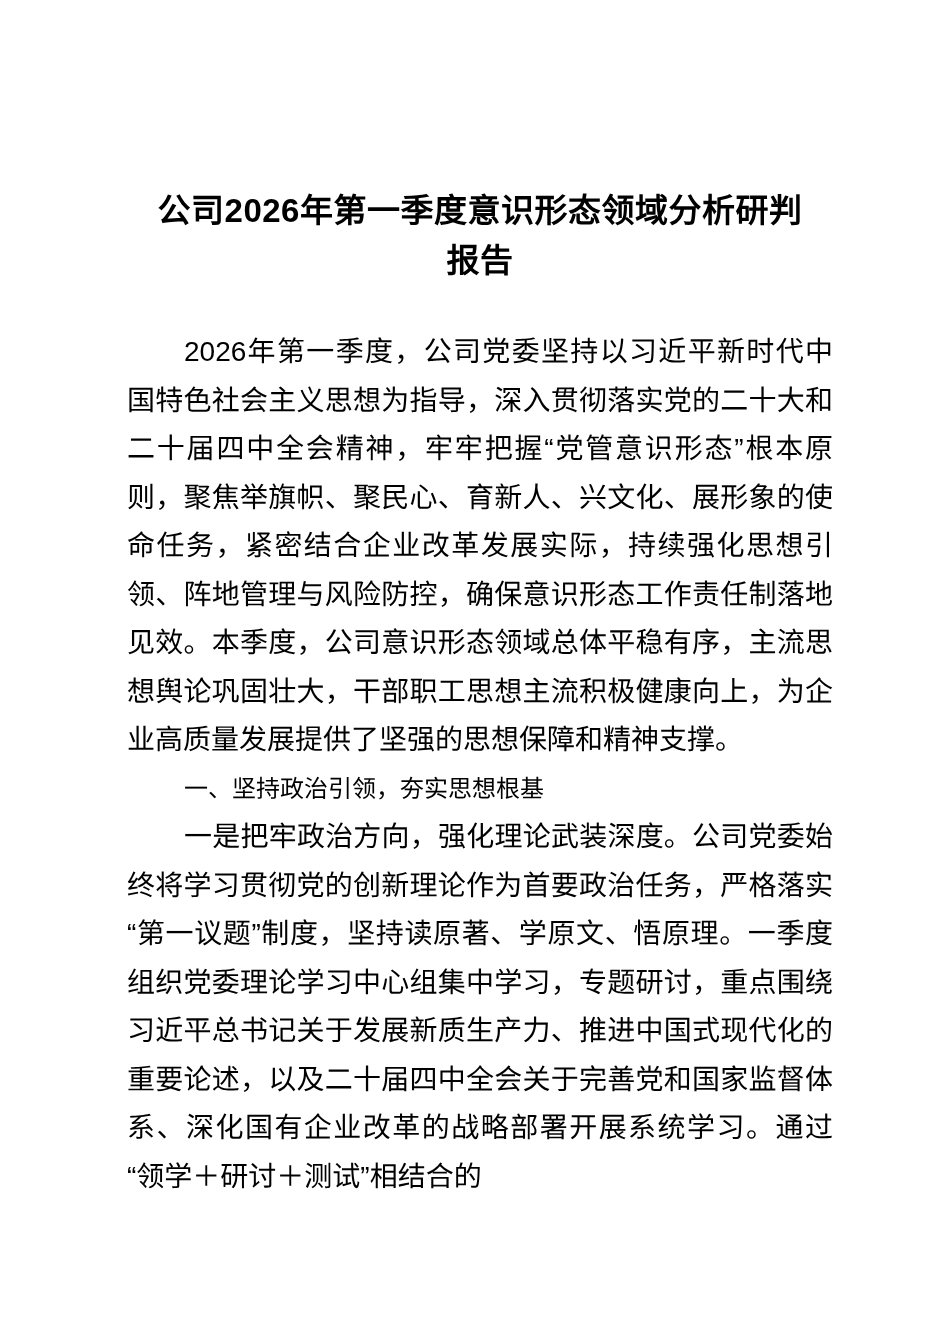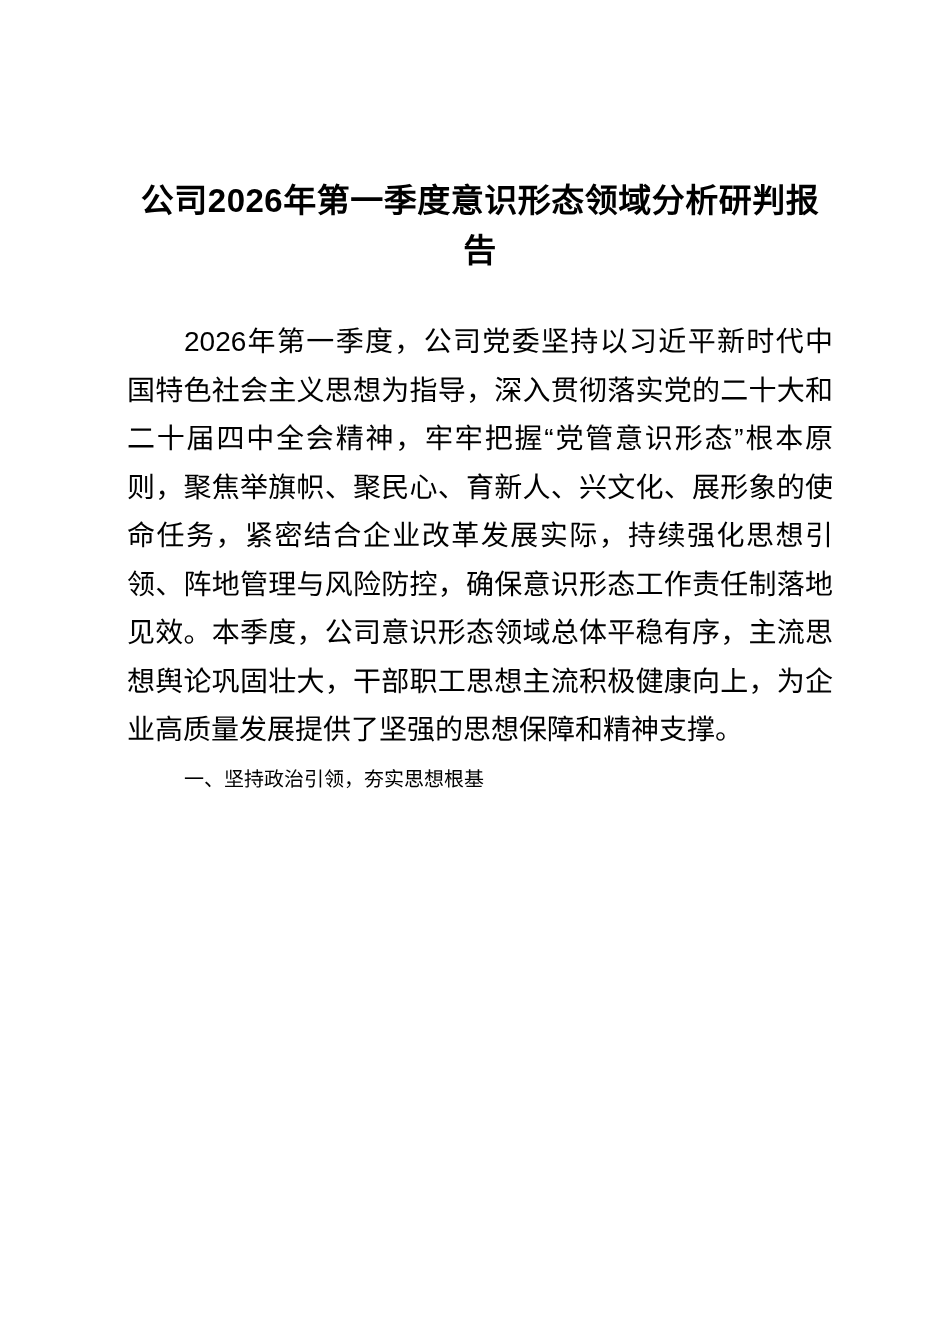--- a/index.html
+++ b/index.html
@@ -21,21 +21,21 @@
   }
 
   .page-body {
     position: absolute;
     left: 127px;
     top: 0;
     width: 706px;
   }
 
   .doc-title {
-    margin: 4px;
+    margin: 14px;
     padding: 0;
     font-size: 33px;
     font-weight: bold;
     line-height: 50px;
     text-align: center;
     letter-spacing: 0.5px;
     color: #000000;
     padding-top: 172px;
     word-break: break-all;
   }
@@ -54,35 +54,36 @@
     letter-spacing: 0px;
   }
 
   .para.first-para {
     margin-top: 42px;
   }
 
   .heading-2 {
     margin: 0;
     padding: 0;
-    font-size: 20px;
+    font-size: 24px;
     line-height: 48.5px;
     text-indent: 57px;
     color: #000000;
     font-weight: normal;
     word-break: break-all;
   }
 </style>
 </head>
 <body>
 
 <div class="page">
   <div class="page-body">
 
     <h1 class="doc-title">公司2026年第一季度意识形态领域分析研判报告</h1>
 
     <p class="para first-para">2026年第一季度，公司党委坚持以习近平新时代中国特色社会主义思想为指导，深入贯彻落实党的二十大和二十届四中全会精神，牢牢把握“党管意识形态”根本原则，聚焦举旗帜、聚民心、育新人、兴文化、展形象的使命任务，紧密结合企业改革发展实际，持续强化思想引领、阵地管理与风险防控，确保意识形态工作责任制落地见效。本季度，公司意识形态领域总体平稳有序，主流思想舆论巩固壮大，干部职工思想主流积极健康向上，为企业高质量发展提供了坚强的思想保障和精神支撑。</p>
 
     <p class="heading-2">一、坚持政治引领，夯实思想根基</p>
 
+    <p class="para">一是把牢政治方向，强化理论武装深度。公司党委始终将学习贯彻党的创新理论作为首要政治任务，严格落实“第一议题”制度，坚持读原著、学原文、悟原理。一季度组织党委理论学习中心组集中学习，专题研讨，重点围绕习近平总书记关于发展新质生产力、推进中国式现代化的重要论述，以及二十届四中全会关于完善党和国家监督体系、深化国有企业改革的战略部署开展系统学习。通过“领学＋研讨＋测试”相结合的</p>
 
   </div>
 </div>
 
 </body></html>

